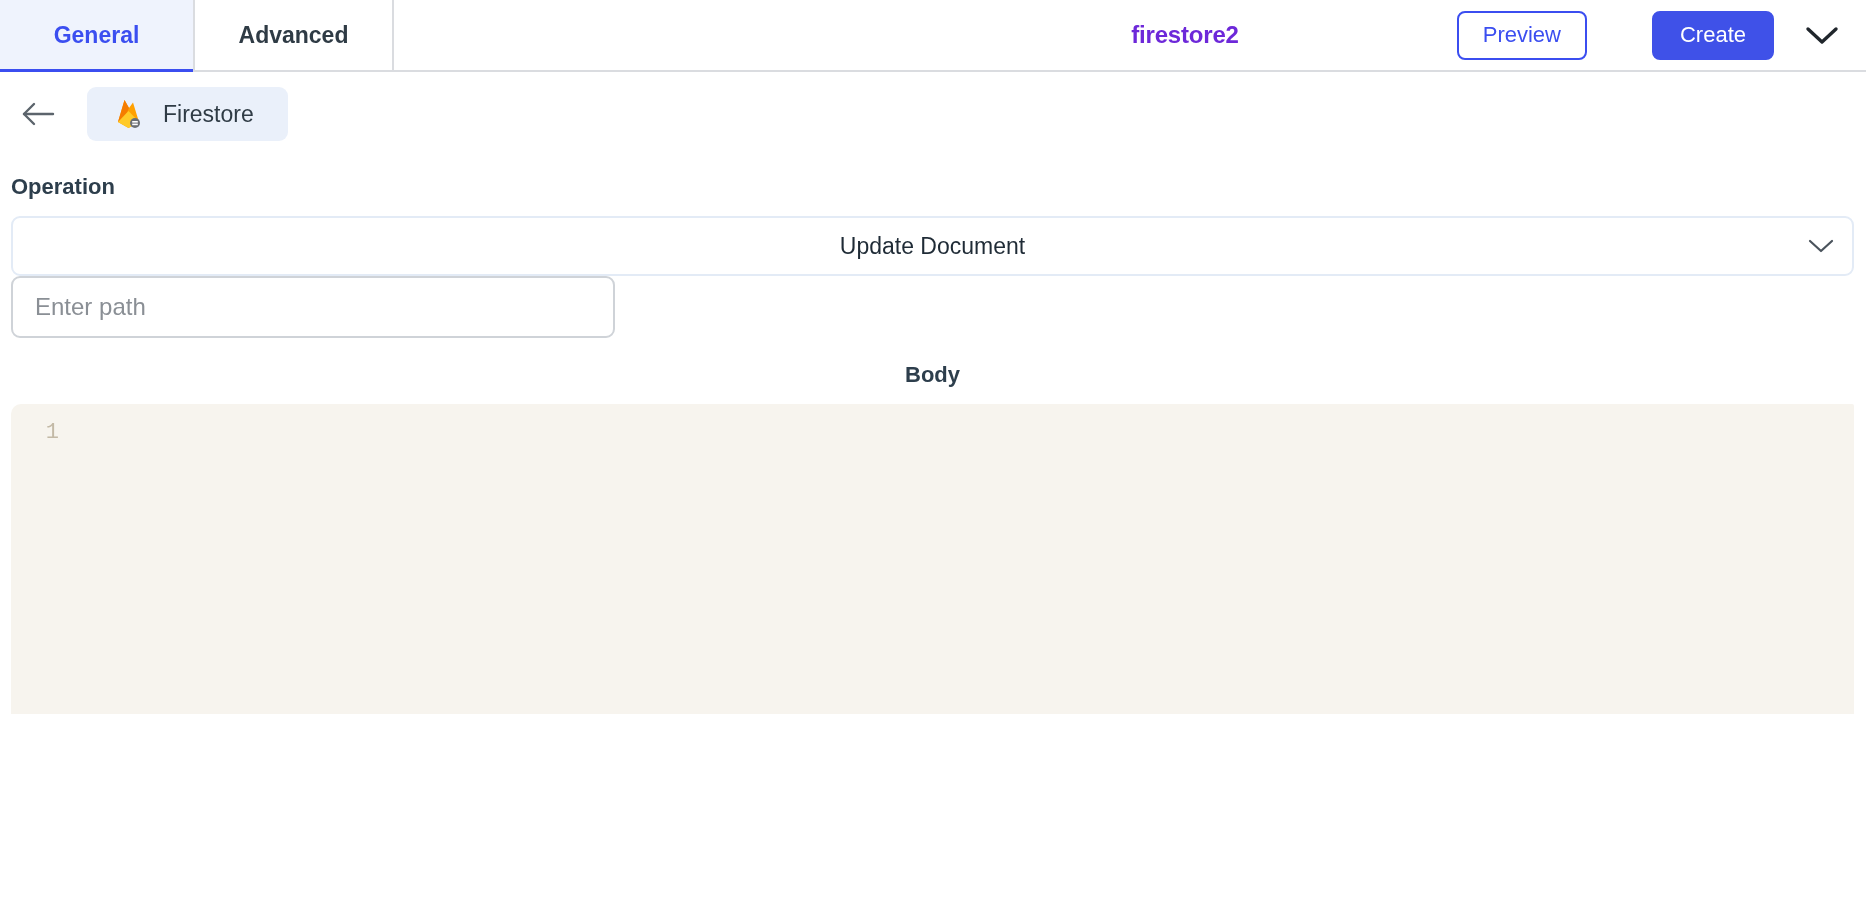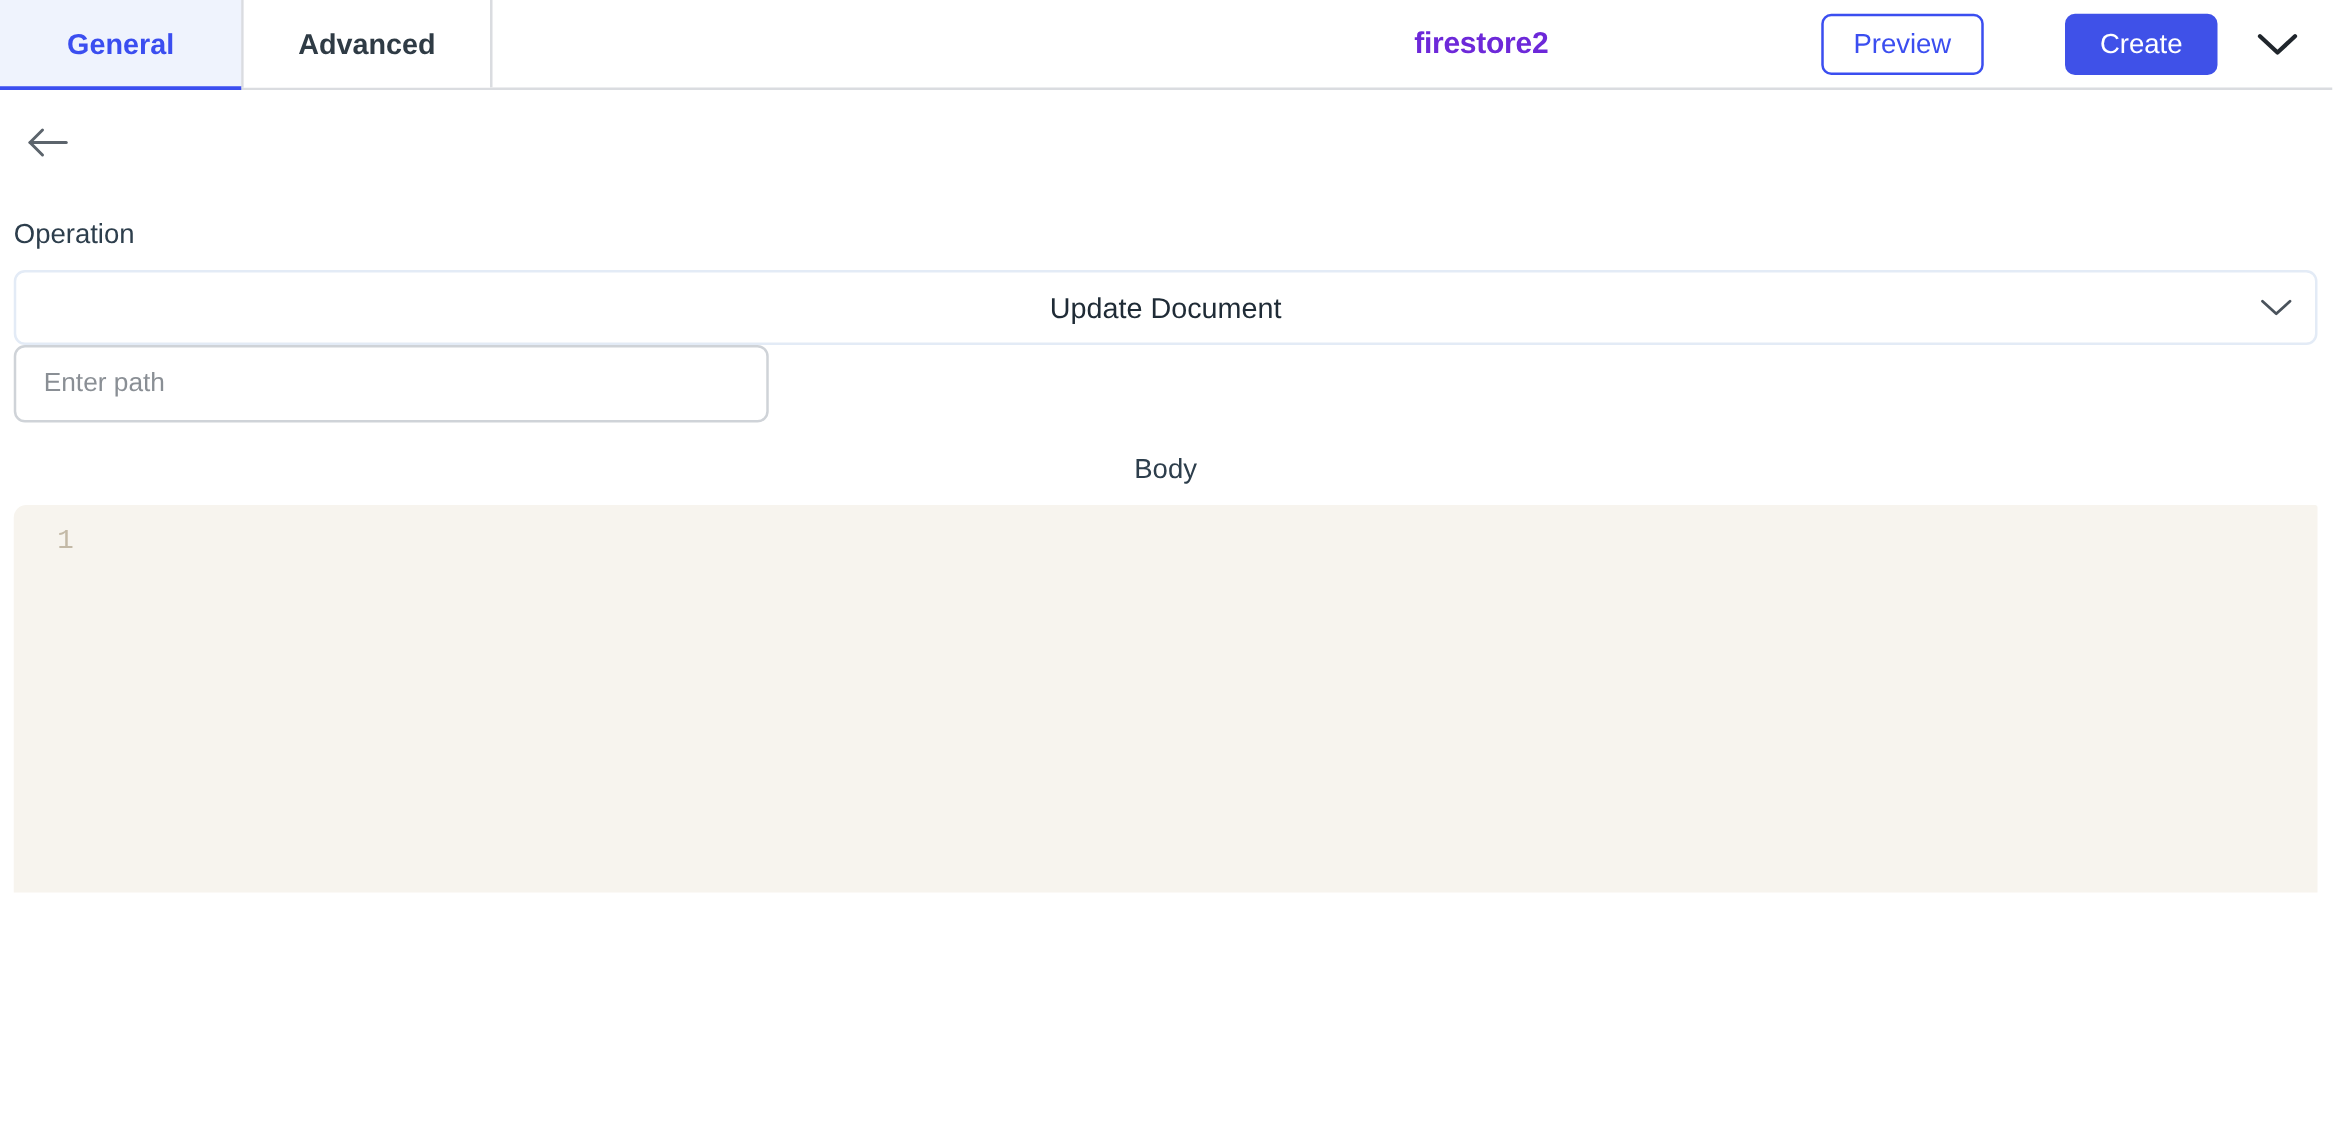--- a/index.html
+++ b/index.html
@@ -131,21 +131,21 @@
   .crumb-label {
     font-size: 23px;
     color: #2f3b45;
     white-space: nowrap;
   }
 
   
   .form { padding: 0 12px 0 11px; }
   .field-label {
     font-size: 22px;
-    font-weight: normal;
+    font-weight: bold;
     color: #2d3e4c;
     margin-bottom: 16px;
   }
   .lbl-operation { margin-top: 18px; }
   .lbl-path { margin-top: 41px; }
   .lbl-body { margin-top: 24px; text-align: center; }
 
   .select-wrap {
     position: relative;
     width: 1843px;
@@ -174,21 +174,21 @@
   }
 
   .path-input {
     width: 604px;
     height: 62px;
     border: 2px solid #cfd3d8;
     border-radius: 9px;
     background: #ffffff;
     padding: 0 22px;
     font-family: "Liberation Sans", sans-serif;
-    font-size: 21px;
+    font-size: 24px;
     color: #ec4899;
     outline: none;
   }
   .path-input::placeholder { color: #8a8f95; }
 
   
   .editor {
     margin-top: 2px;
     width: 1843px;
     height: 310px;
@@ -248,20 +248,31 @@
 </div>
 
 <div class="crumbrow">
   <div class="back-btn">
     <svg width="36" height="26" viewBox="0 0 36 26">
       <line x1="33" y1="13" x2="4" y2="13" stroke="#5c646c" stroke-width="2.4" stroke-linecap="round"></line>
       <polyline points="14,3 4,13 14,23" fill="none" stroke="#5c646c" stroke-width="2.4" stroke-linecap="round" stroke-linejoin="round"></polyline>
     </svg>
   </div>
 
+  <div class="crumb-chip">
+    <svg width="30" height="32" viewBox="0 0 30 32">
+      <path d="M5 24 L11.5 2 L16 10 L20 4.5 L26 24 L15.5 30 Z" fill="#ffa000"></path>
+      <path d="M5 24 L11.5 2 L16 10 L10 24 Z" fill="#f57c00"></path>
+      <path d="M5 24 L15.5 30 L26 24 L15.5 13 Z" fill="#ffca28"></path>
+      <circle cx="22" cy="25" r="5" fill="#6b6f74"></circle>
+      <rect x="19.2" y="23" width="5.6" height="1.6" fill="#ffffff"></rect>
+      <rect x="19.2" y="25.6" width="5.6" height="1.6" fill="#ffffff"></rect>
+    </svg>
+    <span class="crumb-label">Firestore</span>
+  </div>
 </div>
 
 <div class="form">
 
   <div class="field-label lbl-operation">Operation</div>
   <div class="select-wrap">
     <div class="select-box">
       <span>Update Document</span>
     </div>
     <svg class="select-chevron" width="26" height="16" viewBox="0 0 26 16">

